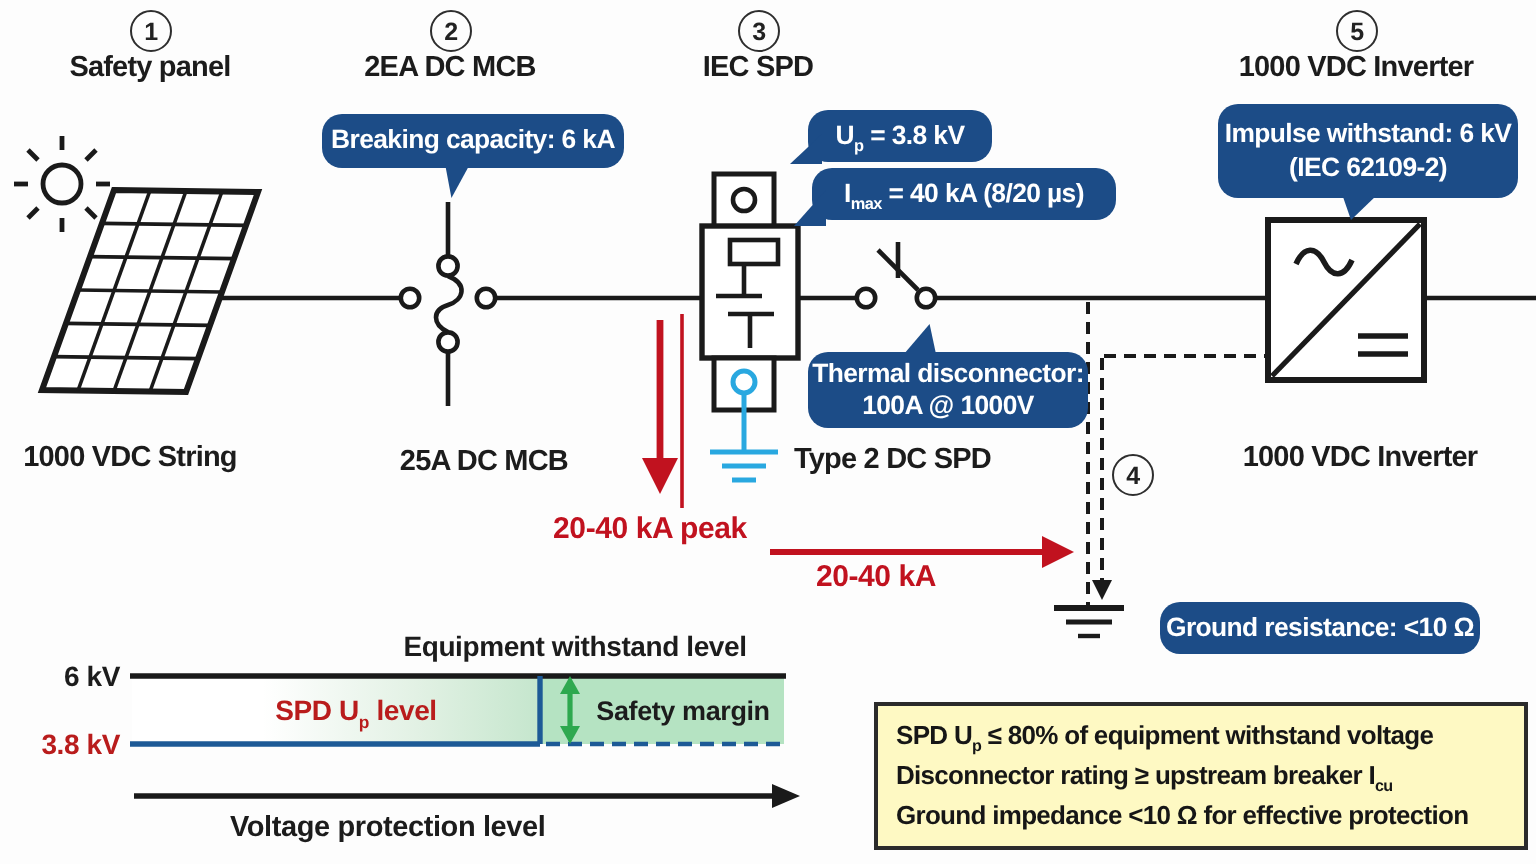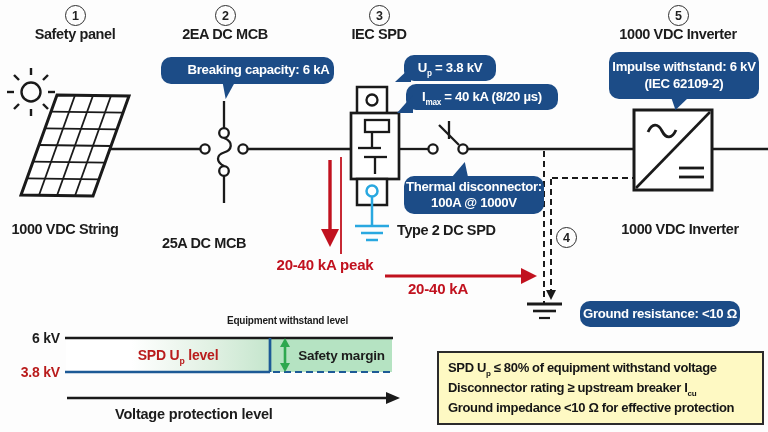--- a/index.html
+++ b/index.html
@@ -176,25 +176,25 @@
   <div class="num-circle" style="left:668px;top:5px;">
       <span>5</span>
     </div>
 
   <div class="txt hdr" style="left:15px;top:26px;width:120px;">Safety panel</div>
   <div class="txt hdr" style="left:165px;top:26px;width:120px;">2EA DC MCB</div>
   <div class="txt hdr" style="left:319px;top:26px;width:120px;">IEC SPD</div>
   <div class="txt hdr" style="left:618px;top:26px;width:120px;">1000 VDC Inverter</div>
 
   <div class="txt cap" style="left:4px;top:221px;width:122px;text-align:center;">1000 VDC String</div>
-  <div class="txt cap" style="left:162px;top:235px;width:122px;text-align:left;">25A DC MCB</div>
+  <div class="txt cap" style="left:162px;top:223px;width:122px;text-align:right;">25A DC MCB</div>
   <div class="txt cap" style="left:397px;top:222px;width:120px;">Type 2 DC SPD</div>
   <div class="txt cap" style="left:619px;top:221px;width:122px;text-align:center;">1000 VDC Inverter</div>
 
-  <div class="callout" style="left:161px;top:57px;width:151px;height:27px;padding-left:22px;">
+  <div class="callout" style="left:161px;top:57px;width:151px;height:27px;">
     <span>Breaking capacity: 6 kA</span>
     <div class="tail" style="left:58px;top:25px;width:16px;height:17px;clip-path:polygon(22% 0,100% 0,42% 100%);"></div>
   </div>
 
   <div class="callout" style="left:404px;top:55px;width:92px;height:26px;">
     <span><span>U</span><sub>p</sub><span> = 3.8 kV</span></span>
     <div class="tail" style="left:-9px;top:12px;width:16px;height:15px;clip-path:polygon(100% 0,100% 100%,0 100%);"></div>
   </div>
 
   <div class="callout" style="left:406px;top:84px;width:152px;height:26px;">
@@ -214,21 +214,21 @@
     <div class="tail" style="left:62px;top:45px;width:18px;height:13px;clip-path:polygon(0 0,100% 0,25% 100%);"></div>
   </div>
 
   <div class="callout" style="left:580px;top:301px;width:160px;height:26px;">
     <span>Ground resistance: &lt;10 Ω</span>
   </div>
 
   <div class="txt red" style="left:270px;top:256px;width:110px;text-align:center;font-size:15px;font-weight:bold;">20-40 kA peak</div>
   <div class="txt red" style="left:398px;top:280px;width:80px;text-align:center;font-size:15px;font-weight:bold;">20-40 kA</div>
 
-  <div class="txt" style="left:195px;top:315px;width:185px;text-align:center;font-size:10px;font-weight:bold;">Equipment withstand level</div>
+  <div class="txt" style="left:195px;top:315px;width:185px;text-align:center;font-size:14px;font-weight:bold;">Equipment withstand level</div>
   <div class="txt" style="left:18px;top:330px;width:42px;text-align:right;font-size:14px;font-weight:bold;">6 kV</div>
   <div class="txt blue" style="left:3px;top:364px;width:57px;text-align:right;font-size:14px;font-weight:bold;">3.8 kV</div>
   <div class="txt blue" style="left:128px;top:347px;width:100px;text-align:center;font-size:14px;font-weight:bold;"><span>SPD U</span><sub>p</sub><span> level</span></div>
   <div class="txt" style="left:294px;top:348px;width:95px;text-align:center;font-size:13.5px;font-weight:bold;">Safety margin</div>
   <div class="txt" style="left:115px;top:406px;width:190px;text-align:left;font-size:14.5px;font-weight:bold;">Voltage protection level</div>
 
   <div class="rules">
     <div><span>SPD U</span><sub>p</sub><span> ≤ 80% of equipment withstand voltage</span></div>
     <div><span>Disconnector rating ≥ upstream breaker I</span><sub>cu</sub></div>
     <div>Ground impedance &lt;10 Ω for effective protection</div>

